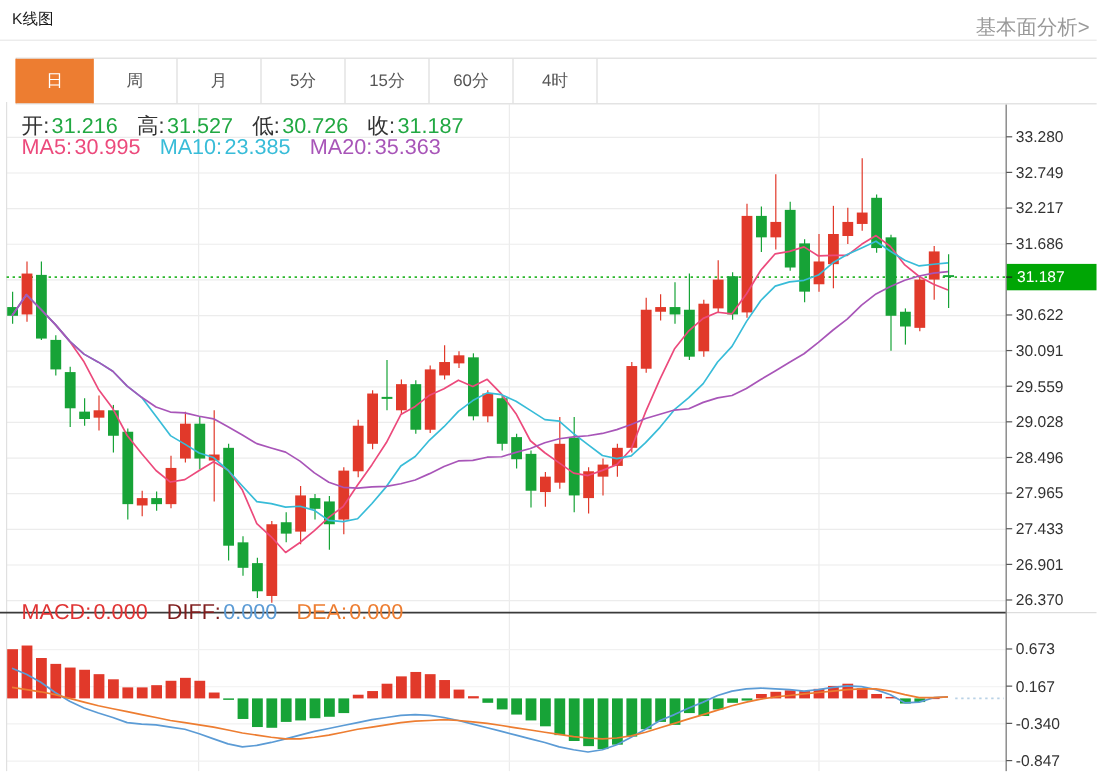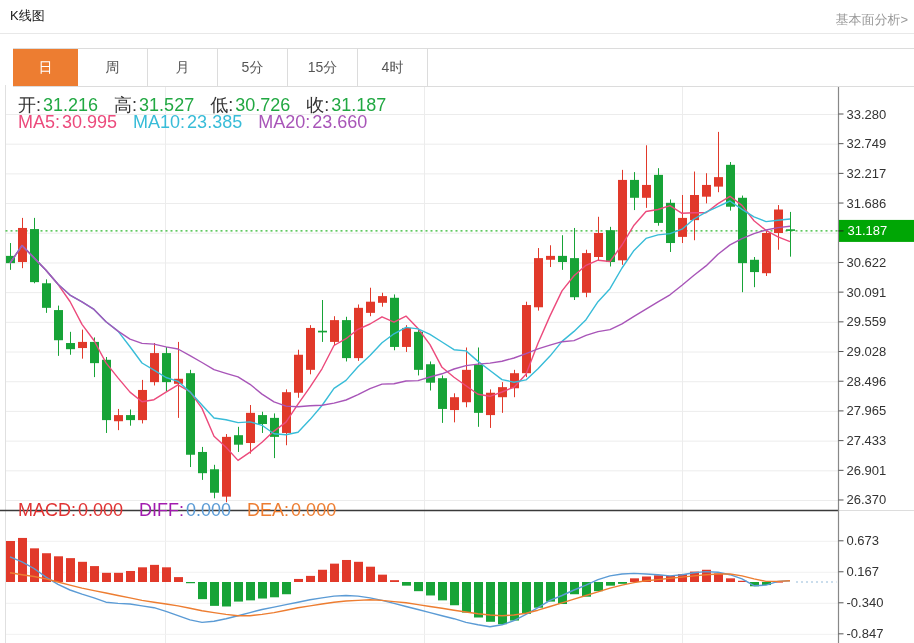--- a/index.html
+++ b/index.html
@@ -1,20 +1,20 @@
 <!DOCTYPE html>
 <html><head>
 <meta charset="utf-8">
 <style>
   html,body{margin:0;padding:0;background:#fff;width:914px;height:643px;overflow:hidden;
     font-family:"Liberation Sans","DejaVu Sans",sans-serif;}
   #app{position:relative;width:914px;height:643px;background:#fff;}
   #chart{position:absolute;left:0;top:0;z-index:1;}
   .page-title{position:absolute;left:10px;top:7px;font-size:13px;font-weight:normal;color:#1a1a1a;z-index:3;}
-  .top-link{position:absolute;right:6px;top:11px;font-size:13px;color:#999;cursor:pointer;z-index:3;}
+  .top-link{position:absolute;right:6px;top:11px;font-size:17px;color:#999;cursor:pointer;z-index:3;}
   .top-divider{position:absolute;left:0;top:33px;width:914px;height:1px;background:#e8e8e8;z-index:2;}
   .tabbar{position:absolute;top:48px;left:13px;right:0;height:37px;display:flex;background:#fff;
     border-top:1px solid #dcdcdc;border-bottom:1px solid #dcdcdc;z-index:3;}
   .tab{width:70px;line-height:37px;text-align:center;font-size:14px;color:#555;
     border-right:1px solid #dcdcdc;cursor:pointer;box-sizing:border-box;}
   .tab.first{width:65px;border-left:1px solid #dcdcdc;}
   .tab.active{background:#ed7d31;color:#fff;border-color:#ed7d31;}
   .tab-filler{flex:1;}
   .legend-row{position:absolute;left:18px;display:flex;gap:16px;font-size:18px;z-index:3;white-space:nowrap;}
   .lr-ohlc{top:93px;}
@@ -305,33 +305,34 @@
   <div class="page-title">K线图</div>
   <div class="top-link">基本面分析&gt;</div>
   <div class="top-divider"></div>
 
   <div class="tabbar" id="tabbar">
       <div class="tab first active">日</div>
       <div class="tab">周</div>
       <div class="tab">月</div>
       <div class="tab">5分</div>
       <div class="tab">15分</div>
+      <div class="tab">60分</div>
       <div class="tab">4时</div>
       <div class="tab-filler"></div>
     </div>
 
   <div class="legend-row lr-ohlc" id="ohlc-row">
       <span><span class="lg-label" style="color: rgb(51, 51, 51);">开:</span><span class="lg-val" style="color: rgb(33, 168, 66);">31.216</span></span>
       <span><span class="lg-label" style="color: rgb(51, 51, 51);">高:</span><span class="lg-val" style="color: rgb(33, 168, 66);">31.527</span></span>
       <span><span class="lg-label" style="color: rgb(51, 51, 51);">低:</span><span class="lg-val" style="color: rgb(33, 168, 66);">30.726</span></span>
       <span><span class="lg-label" style="color: rgb(51, 51, 51);">收:</span><span class="lg-val" style="color: rgb(33, 168, 66);">31.187</span></span>
     </div>
   <div class="legend-row lr-ma" id="ma-row">
       <span><span class="lg-label" style="color: rgb(236, 74, 124);">MA5:</span><span class="lg-val" style="color: rgb(236, 74, 124);">30.995</span></span>
       <span><span class="lg-label" style="color: rgb(56, 188, 216);">MA10:</span><span class="lg-val" style="color: rgb(56, 188, 216);">23.385</span></span>
-      <span><span class="lg-label" style="color: rgb(168, 85, 184);">MA20:</span><span class="lg-val" style="color: rgb(168, 85, 184);">23.660</span></span>
+      <span><span class="lg-label" style="color: rgb(168, 85, 184);">MA20:</span><span class="lg-val" style="color: rgb(168, 85, 184);">35.363</span></span>
     </div>
   <div class="legend-row lr-macd" id="macd-row">
       <span><span class="lg-label" style="color: rgb(224, 51, 51);">MACD:</span><span class="lg-val" style="color: rgb(224, 51, 51);">0.000</span></span>
-      <span><span class="lg-label" style="color: #a21caf;">DIFF:</span><span class="lg-val" style="color: rgb(91, 155, 213);">0.000</span></span>
+      <span><span class="lg-label" style="color: #7f1d1d;">DIFF:</span><span class="lg-val" style="color: rgb(91, 155, 213);">0.000</span></span>
       <span><span class="lg-label" style="color: rgb(237, 125, 49);">DEA:</span><span class="lg-val" style="color: rgb(237, 125, 49);">0.000</span></span>
     </div>
 </div>
 
 </body></html>

